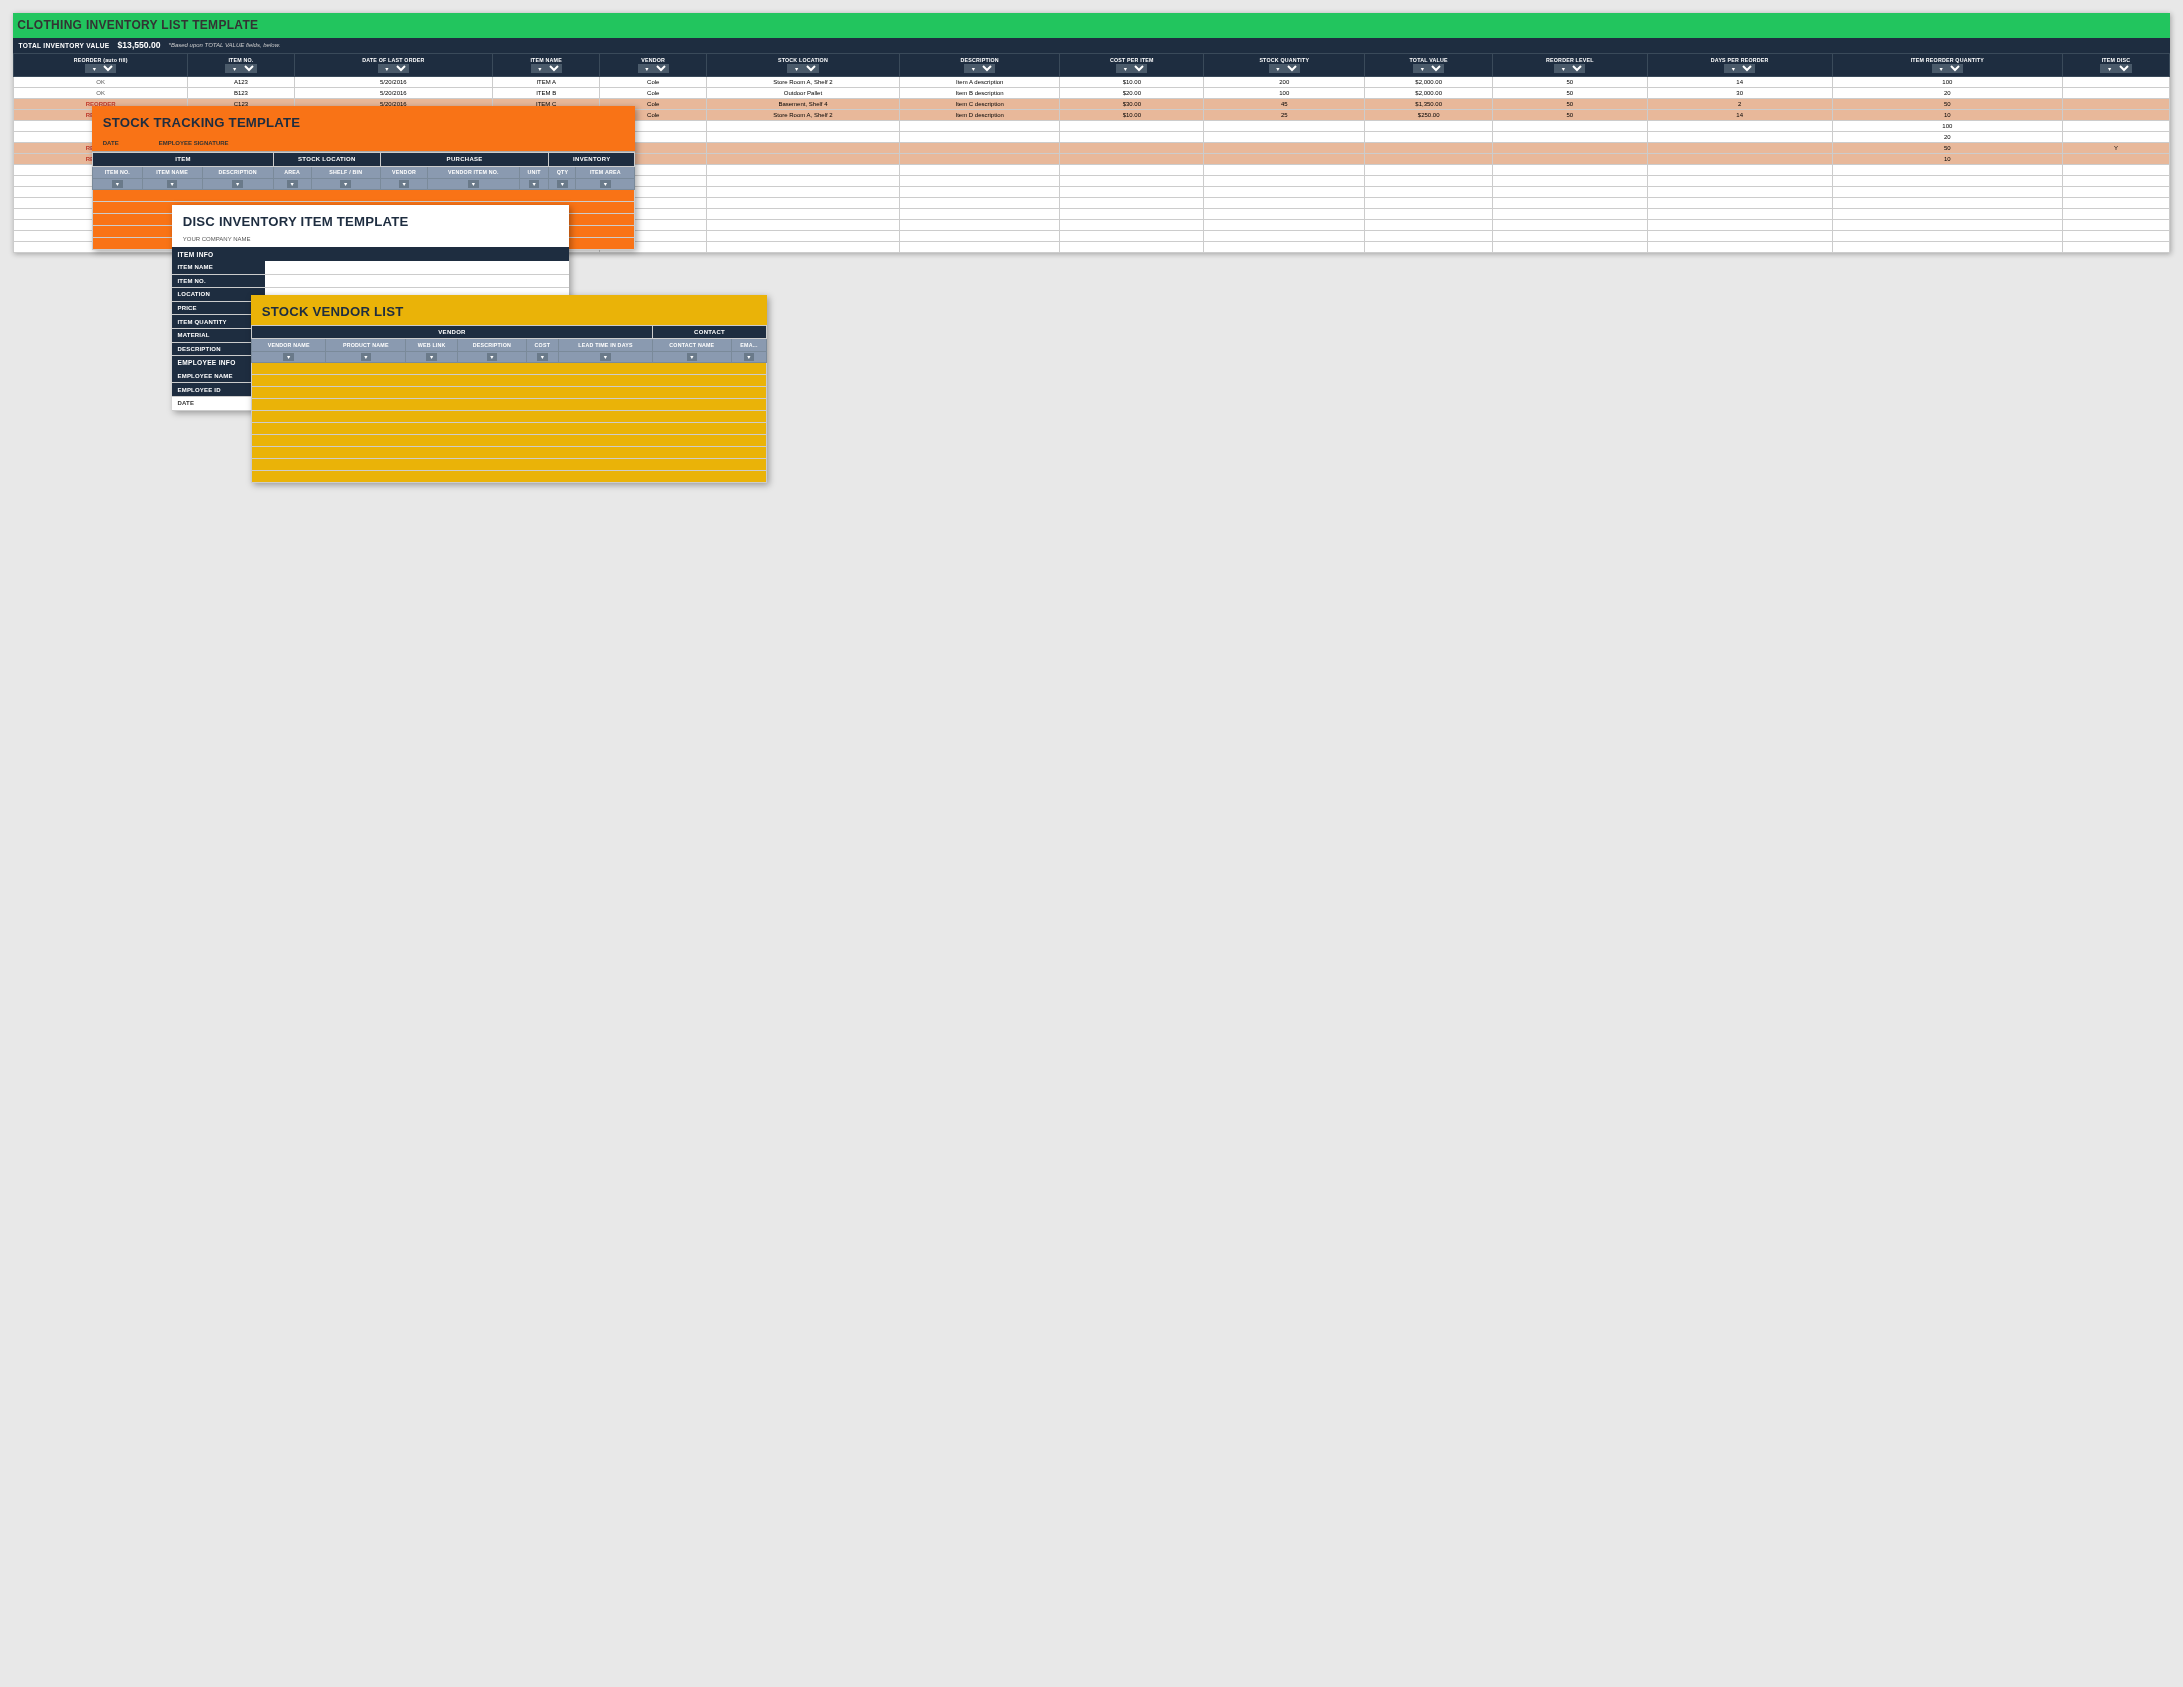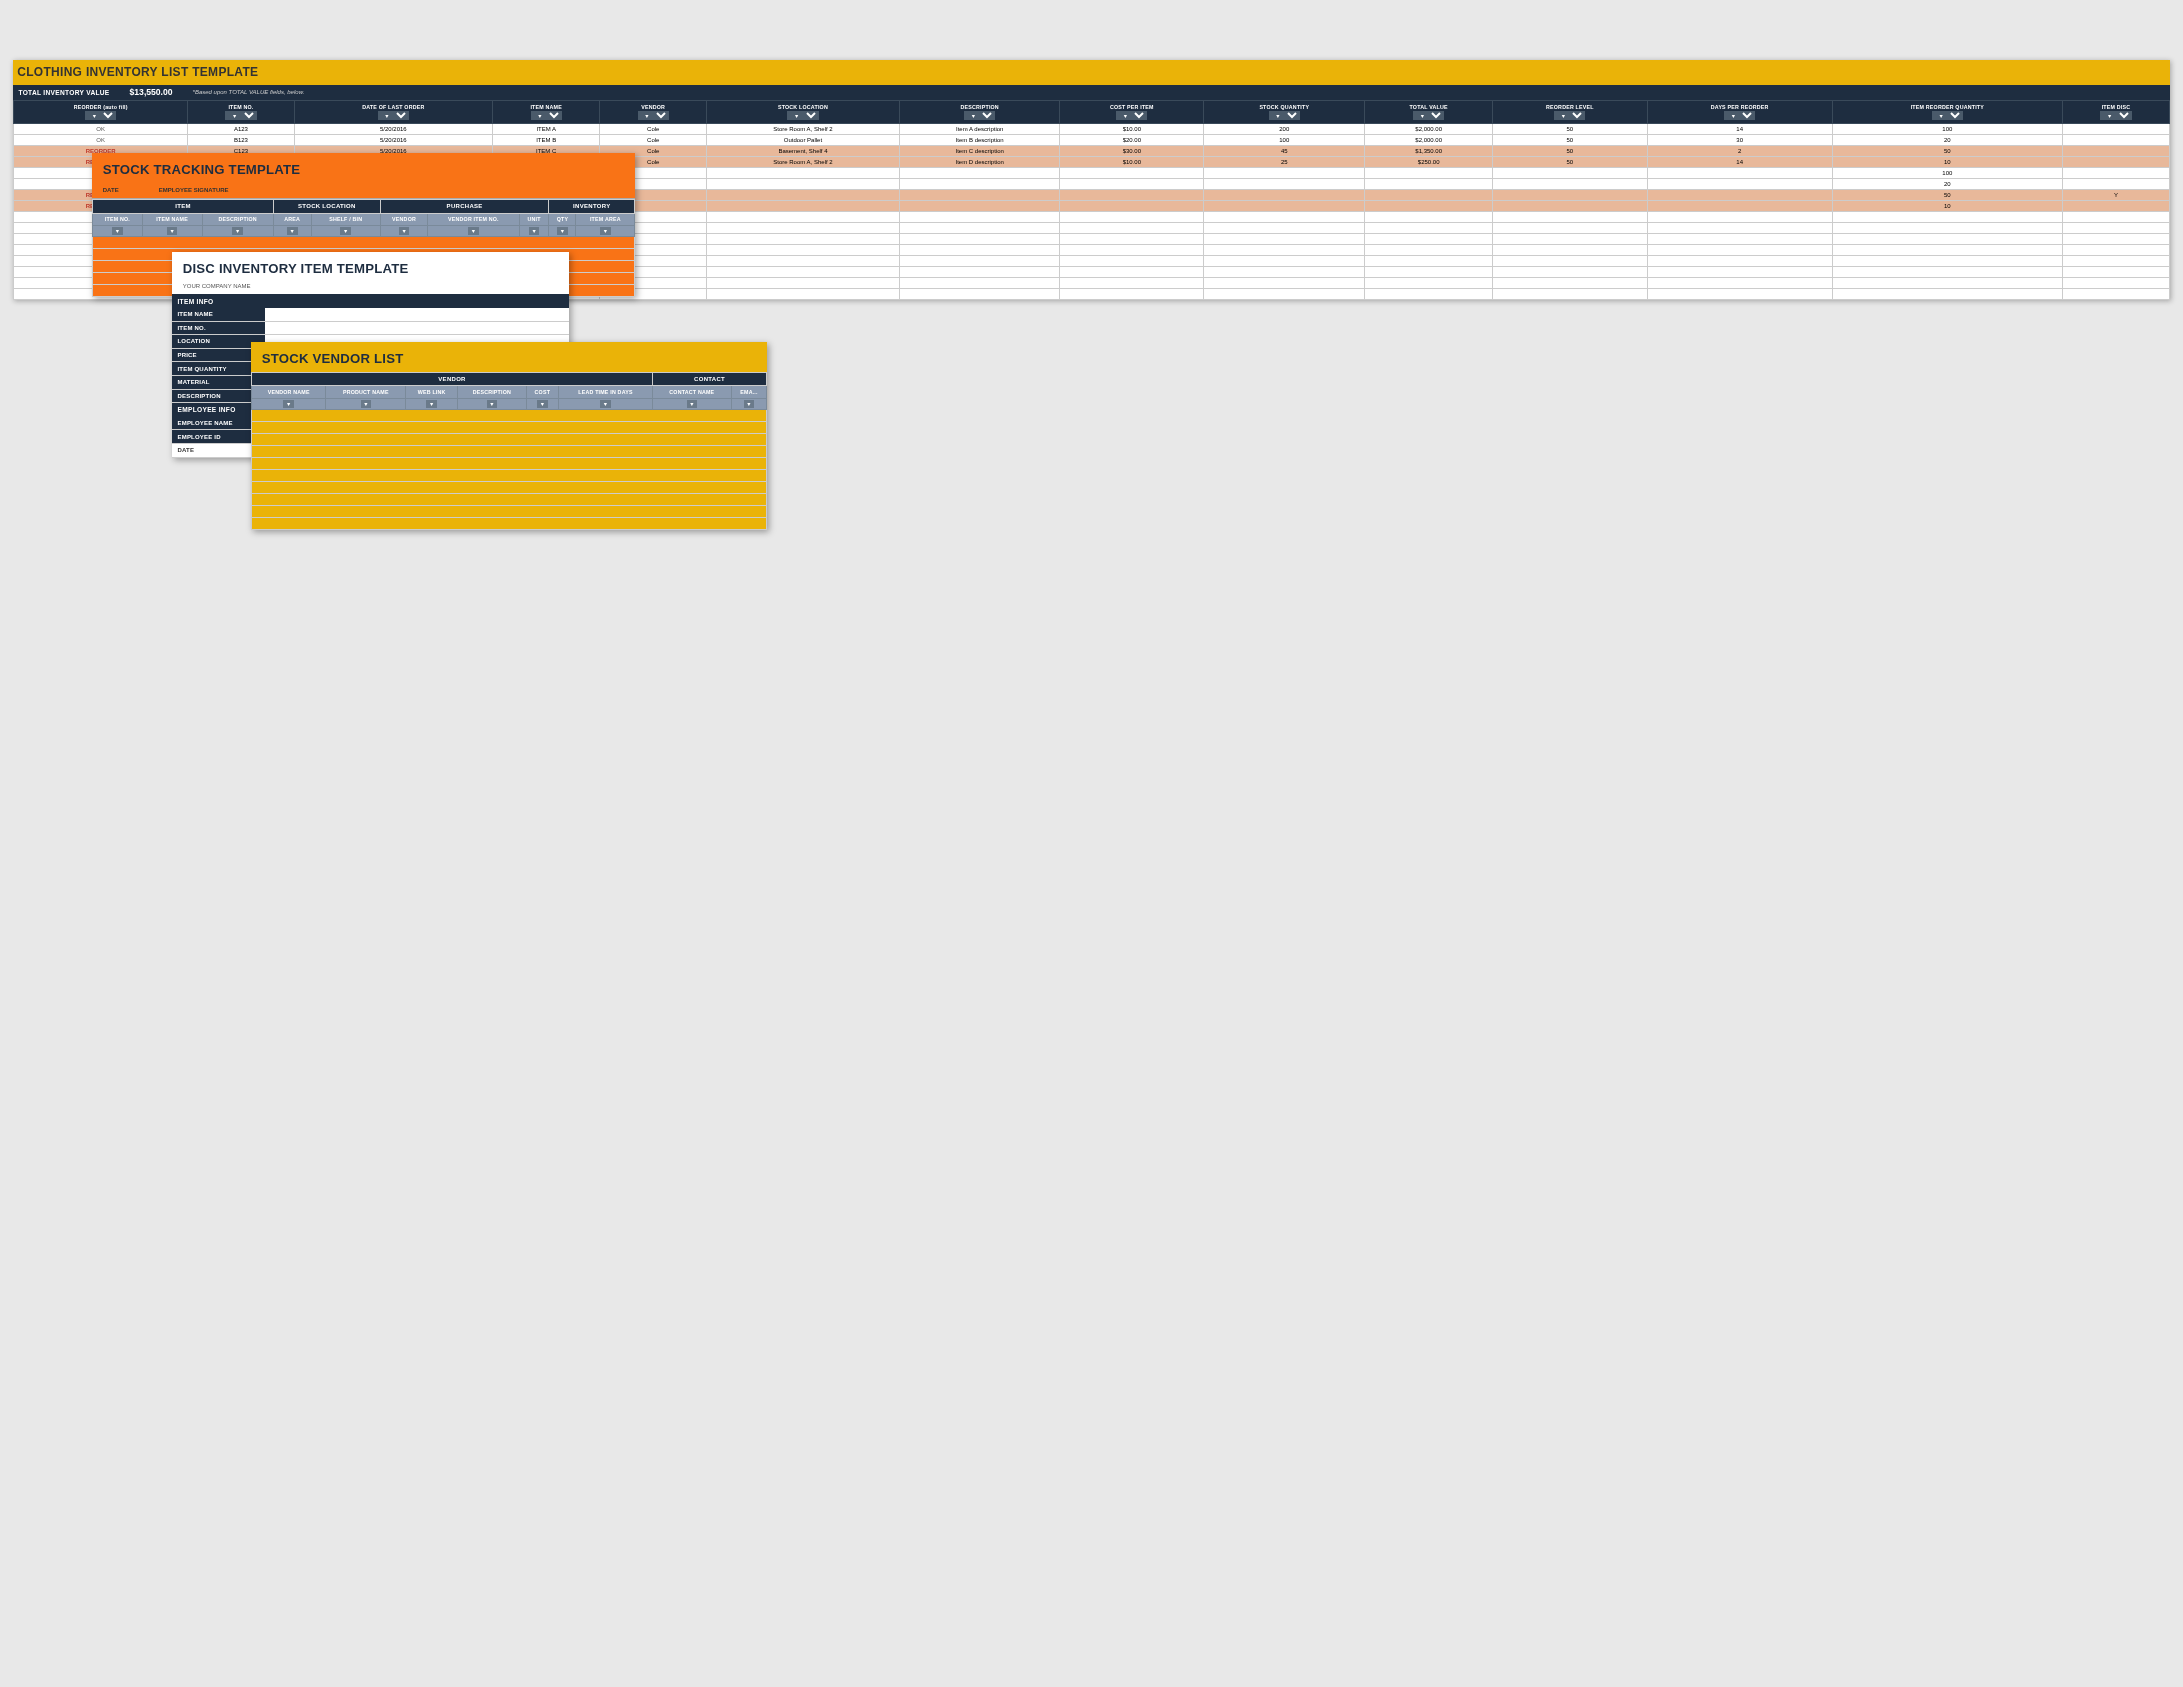--- a/index.html
+++ b/index.html
@@ -6,43 +6,42 @@
     body {
       background: #e8e8e8;
       font-family: Arial, sans-serif;
       font-size: 7.3px;
       padding: 13.2px;
       min-width: 794px;
     }
 
     
     .clothing-template {
-      background: #eab308;
+      background: #22c55e;
       width: 100%;
       position: relative;
       z-index: 1;
       box-shadow: 1.3px 1.3px 5.3px rgba(0,0,0,0.3);
-      margin-top: 47px;
     }
 
     .main-title {
       font-size: 12px;
       font-weight: bold;
       color: #333;
       padding: 5.3px 4px;
       letter-spacing: 0.3px;
     }
 
     .total-inventory-bar {
       background: #1e2d40;
       color: white;
       padding: 2.6px 5.3px;
       display: flex;
       align-items: center;
-      gap: 20px;
+      gap: 8px;
     }
 
     .total-inventory-label {
       font-weight: bold;
       font-size: 6.6px;
       letter-spacing: 0.3px;
     }
 
     .total-inventory-value {
       font-size: 8.6px;

